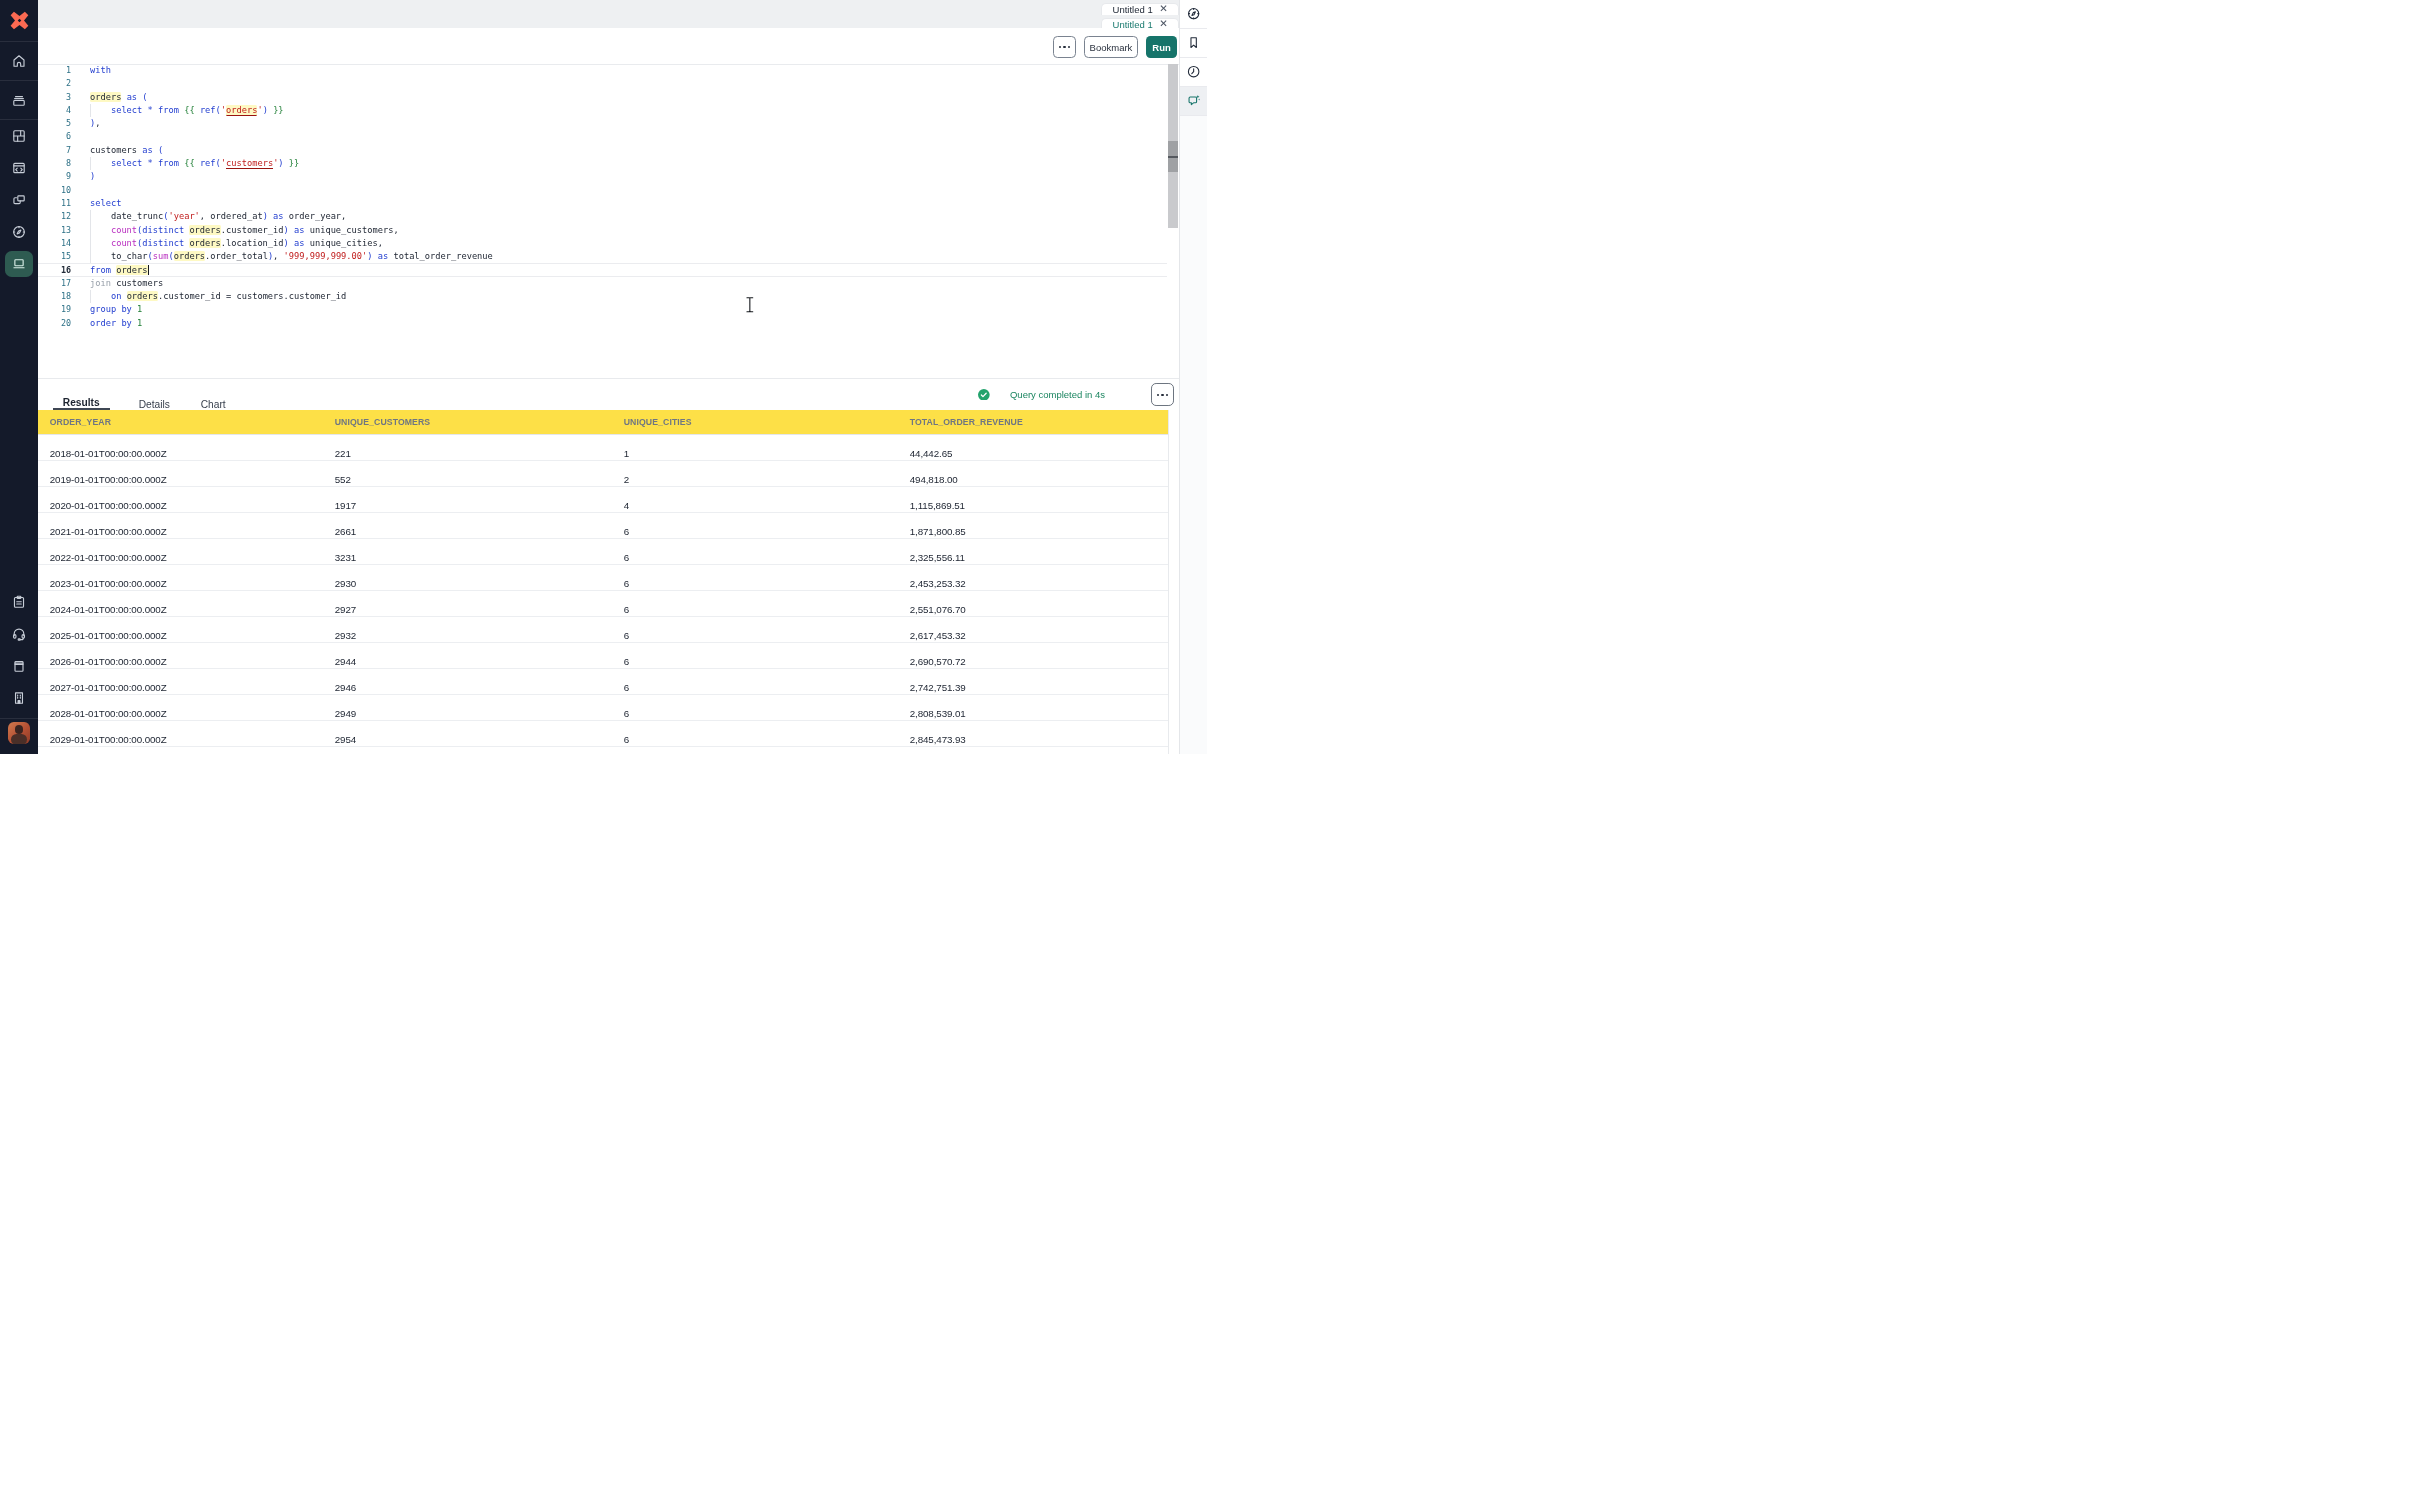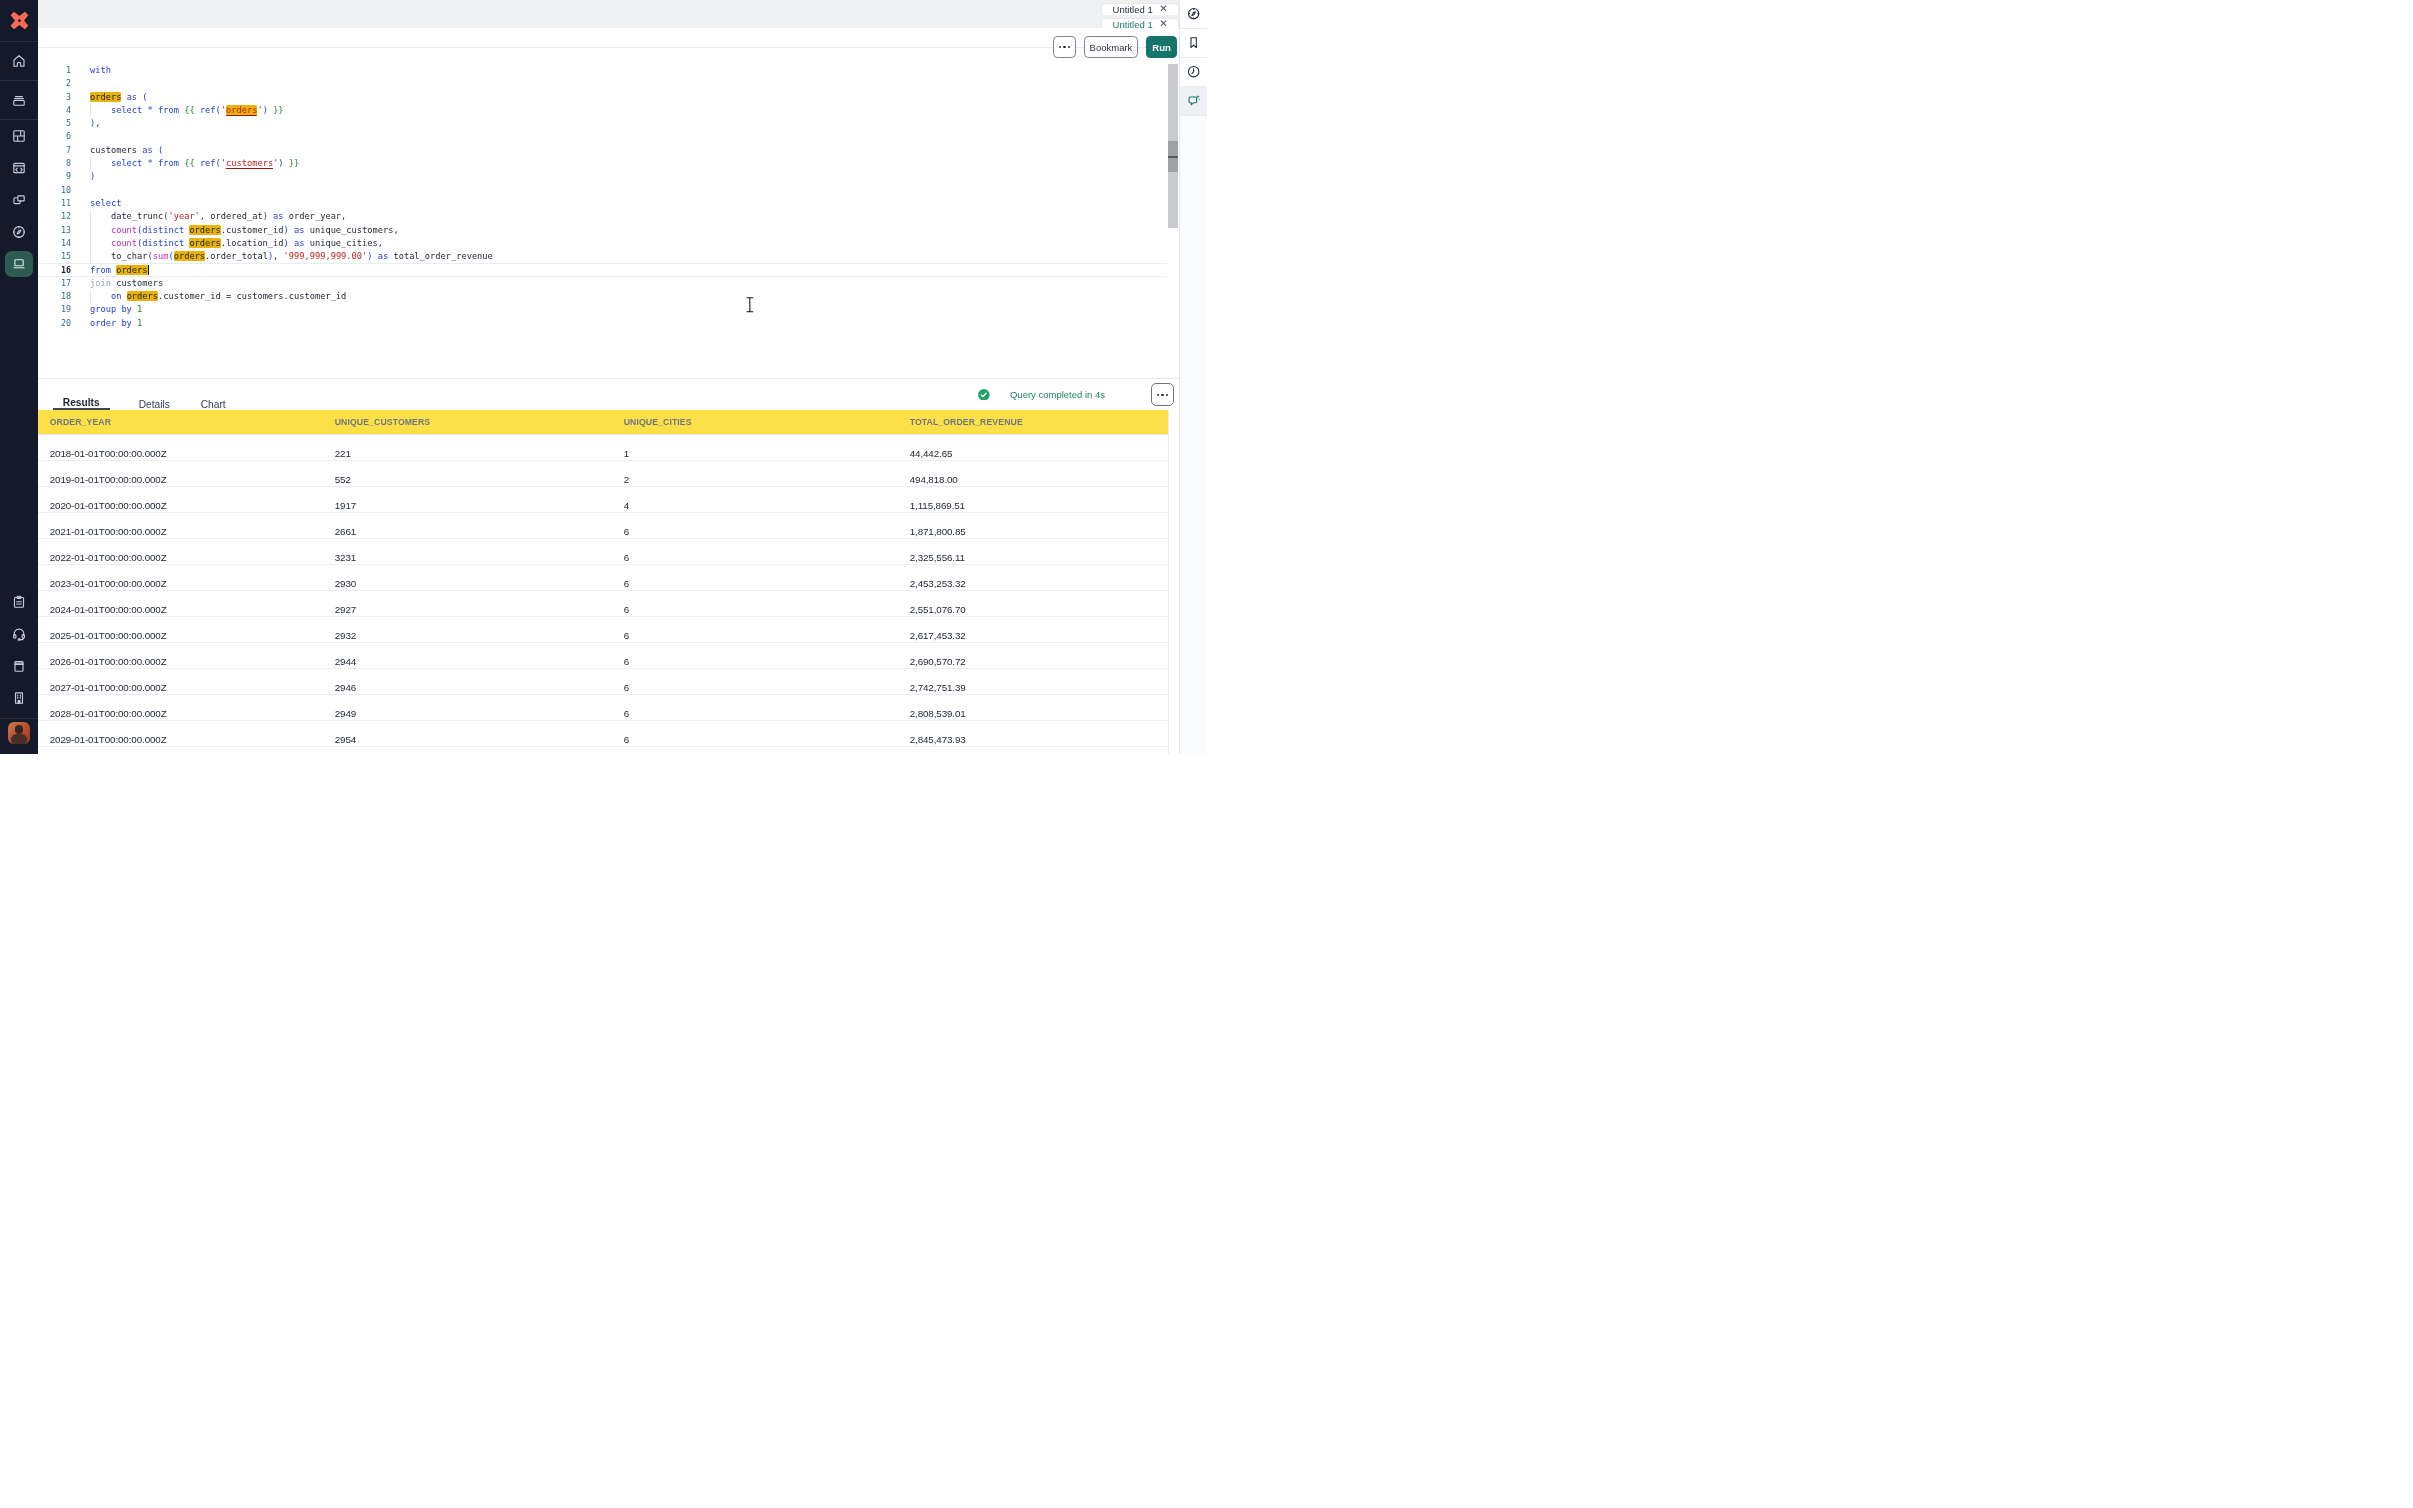--- a/index.html
+++ b/index.html
@@ -34,41 +34,41 @@
         border-radius:5.1px 5.1px 0 0;font-size:9.5px;cursor:pointer;background:#fff;border:0.7px solid #e7e9ec;border-bottom:none;}
   .dtab:first-child{margin-left:5.8px;}
   .dtab .x{font-size:10.2px;color:#4c5564;line-height:1;}
   .dtab.t0{color:#232b38;}
   .dtab.t1{color:#1a7a6f;margin-left:5.8px;}
   .tabplus{width:25px;height:25.5px;display:flex;align-items:center;justify-content:center;color:#39414e;cursor:pointer;}
   .tabplus svg{width:11px;height:11px;}
 
   
   .sheet1{position:absolute;left:0;right:0;top:28px;height:350px;background:#fff;}
-  .toolbar{position:absolute;left:0;right:0;top:0;height:20px;border-bottom:0.7px solid #e9ebee;}
+  .toolbar{position:absolute;left:0;right:0;top:0;height:37px;border-bottom:0.7px solid #e9ebee;}
   .tb-btn{position:absolute;top:8px;height:22px;border:0.7px solid #7a8390;border-radius:4.4px;background:#fff;
           display:flex;align-items:center;justify-content:center;font-size:9.5px;color:#2b323f;cursor:pointer;}
   .tb-more{left:1015px;width:23px;}
   .tb-bookmark{left:1046px;width:54px;}
   .tb-run{position:absolute;top:8px;left:1108px;width:31px;height:22px;background:#16746a;color:#fff;
           border-radius:4.4px;display:flex;align-items:center;justify-content:center;font-size:9.5px;font-weight:bold;cursor:pointer;}
   .dots i{display:inline-block;width:2.2px;height:2.2px;border-radius:50%;background:#232b38;margin:0 1.1px;}
 
   
   .code{position:absolute;left:0;top:36px;right:11.7px;font-family:"DejaVu Sans Mono","Liberation Mono",monospace;
         font-size:8.7px;white-space:pre;}
   .line{position:relative;display:flex;height:13.3px;line-height:13.3px;}
   .line .ln{width:33px;text-align:right;color:#2d7086;flex:none;font-size:8.4px;}
   .line .lc{margin-left:19px;color:#1c2330;}
   .line.active{border-top:0.7px solid #ebecef;border-bottom:0.7px solid #ebecef;}
   .line.active .ln{color:#222b39;font-weight:bold;}
   .line.g::before{content:"";position:absolute;left:52px;top:0;bottom:0;border-left:0.7px solid #e3e5e9;}
   .kw{color:#2540d0;} .pn{color:#2540d0;} .fn{color:#b92fc0;}
   .str{color:#c01d1d;} .brc{color:#1d7d33;} .num{color:#1d7d33;} .kwg{color:#98a0aa;}
-  .hl{background:#eab308;border-radius:1.5px;}
+  .hl{background:#fef9c3;border-radius:1.5px;}
   .strl{color:#c01d1d;border-bottom:1.1px solid #9a1410;}
   .caret{display:inline-block;width:0;border-left:1.5px solid #15181d;height:10.2px;vertical-align:-1.5px;}
 
   
   .vtrack{position:absolute;left:1130px;top:36px;width:10.2px;height:164px;background:#c9cacd;}
   .vthumb{position:absolute;left:0;top:77px;width:10.2px;height:31px;background:#9fa1a4;}
   .vmark{position:absolute;left:0;top:92px;width:10.2px;height:1.5px;background:#55595f;}
 
   
   .sheet2{position:absolute;left:0;right:0;top:378px;bottom:0;background:#fff;border-top:1.5px solid #e8eaed;}

